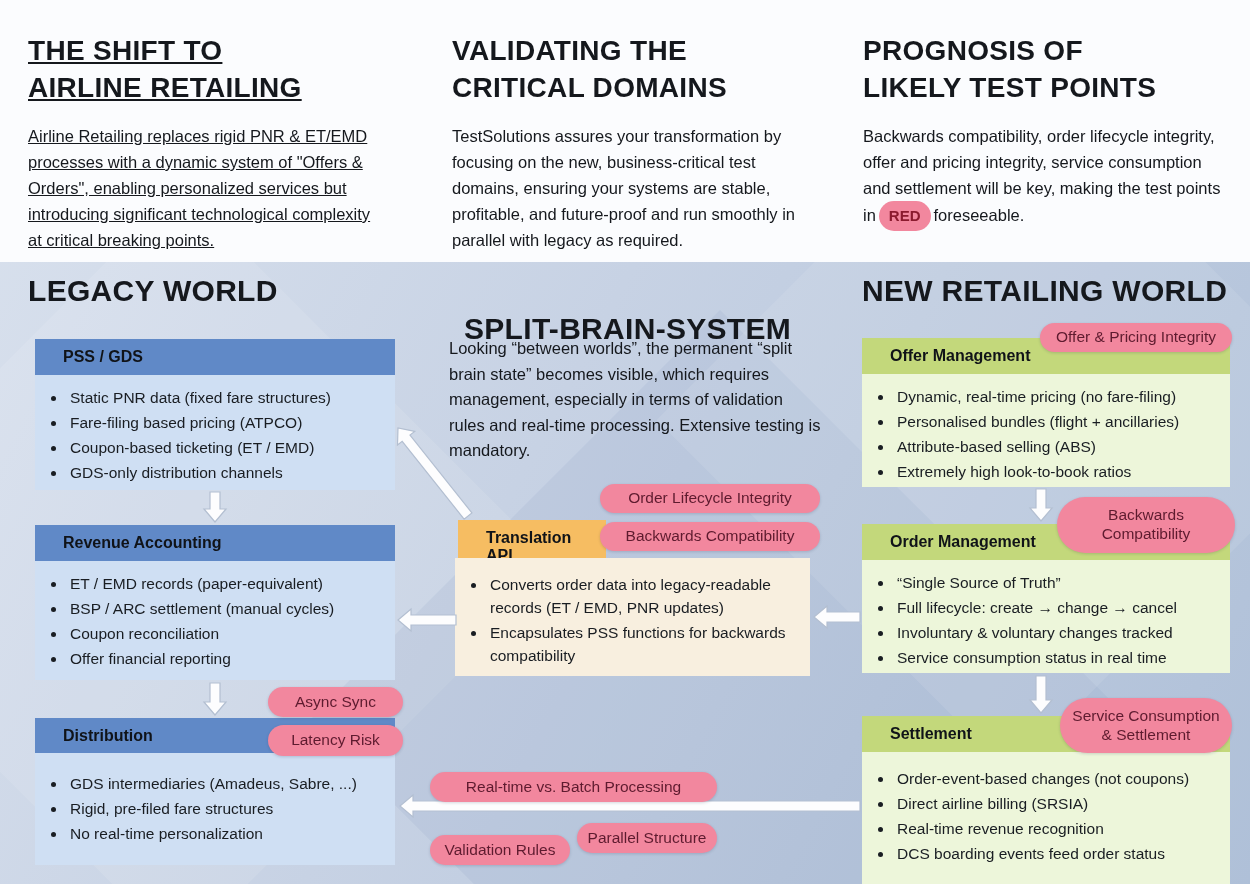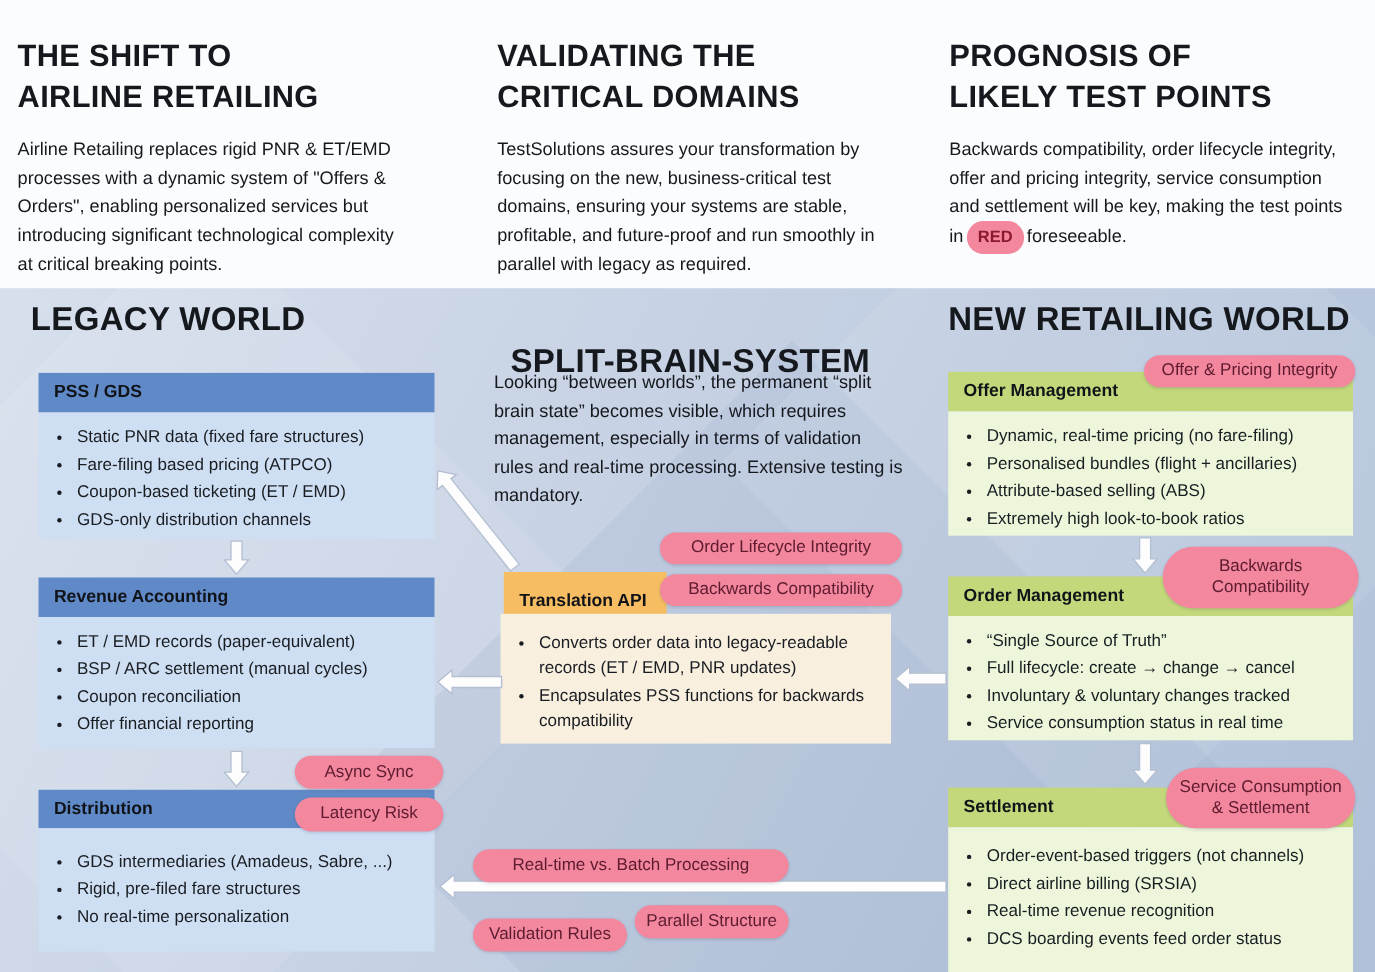--- a/index.html
+++ b/index.html
@@ -16,21 +16,21 @@
   .top-band { position:absolute; left:0; top:0; width:1250px; height:262px; background:#fbfcfe; z-index:1; }
   .top-col { position:absolute; top:33px; z-index:2; }
   .top-title { font-size:28px; font-weight:700; line-height:1.32; letter-spacing:0.3px; margin:0 0 16px 0; color:#15181d; }
   .top-body { font-size:16.5px; line-height:1.58; margin:0; color:#15181d; }
   .red-pill { display:inline-block; background:#f2879e; color:#8b1a2e; font-weight:700; font-size:15px;
               padding:3px 10px; border-radius:15px; margin:0 3px; vertical-align:baseline; }
 
   .section-heading { position:absolute; margin:0; font-size:30px; font-weight:700; letter-spacing:0.3px; color:#15181d; z-index:2; }
 
   .panel-header { position:absolute; z-index:2; display:flex; align-items:center;
-                  font-weight:700; font-size:16px; color:#101318; padding:0 14px; box-sizing:border-box; }
+                  font-weight:700; font-size:16px; color:#101318; padding:0 28px; box-sizing:border-box; }
   .panel-body { position:absolute; z-index:2; margin:0; box-sizing:border-box;
                 padding:10px 12px 8px 32px; font-size:15.5px; line-height:1.48; color:#191d22; }
   .panel-body li { margin:2px 0; padding-left:3px; }
   .blue-h   { background:#6089c7; }
   .blue-b   { background:#cfdff3; }
   .green-h  { background:#c3d87b; }
   .green-b  { background:#edf6da; }
   .orange-h { background:#f6bd62; }
   .orange-b { background:#f8efdf; }
 
@@ -50,21 +50,21 @@
 <body>
 
 <div class="canvas">
 
   <div class="diamond d1"></div>
   <div class="diamond d2"></div>
   <div class="diamond d3"></div>
 
   <div class="top-band"></div>
 
-  <div class="top-col" style="left:16px; width:348px;">
+  <div class="top-col" style="left:28px; width:348px;text-decoration:underline;">
     <h1 class="top-title"><span>THE SHIFT TO</span><br><span>AIRLINE RETAILING</span></h1>
     <p class="top-body">Airline Retailing replaces rigid PNR &amp; ET/EMD processes with a dynamic system of "Offers &amp; Orders", enabling personalized services but introducing significant technological complexity at critical breaking points.</p>
   </div>
 
   <div class="top-col" style="left:452px; width:372px;">
     <h1 class="top-title"><span>VALIDATING THE</span><br><span>CRITICAL DOMAINS</span></h1>
     <p class="top-body">TestSolutions assures your transformation by focusing on the new, business-critical test domains, ensuring your systems are stable, profitable, and future-proof and run smoothly in parallel with legacy as required.</p>
   </div>
 
   <div class="top-col" style="left:863px; width:368px;">
@@ -118,21 +118,21 @@
   <div class="panel-header green-h" style="left:862px; top:524px; width:368px; height:36px;">Order Management</div>
   <ul class="panel-body green-b" style="left:862px; top:560px; width:368px; height:113px;">
     <li>“Single Source of Truth”</li>
     <li>Full lifecycle: create → change → cancel</li>
     <li>Involuntary &amp; voluntary changes tracked</li>
     <li>Service consumption status in real time</li>
   </ul>
 
   <div class="panel-header green-h" style="left:862px; top:716px; width:368px; height:36px;">Settlement</div>
   <ul class="panel-body green-b" style="left:862px; top:752px; width:368px; height:132px; padding-top:14px;">
-    <li>Order-event-based triggers (not channels)</li>
+    <li>Order-event-based changes (not coupons)</li>
     <li>Direct airline billing (SRSIA)</li>
     <li>Real-time revenue recognition</li>
     <li>DCS boarding events feed order status</li>
   </ul>
 
   <svg class="arrows" width="1250" height="884" viewBox="0 0 1250 884">
     <polygon class="flow-arrow" points="210,492 220,492 220,509 226,509 215,522 204,509 210,509"></polygon>
     <polygon class="flow-arrow" points="210,683 220,683 220,702 226,702 215,715 204,702 210,702"></polygon>
     <polygon class="flow-arrow" points="1036,489 1046,489 1046,508 1052,508 1041,521 1030,508 1036,508"></polygon>
     <polygon class="flow-arrow" points="1036,676 1046,676 1046,700 1052,700 1041,713 1030,700 1036,700"></polygon>

